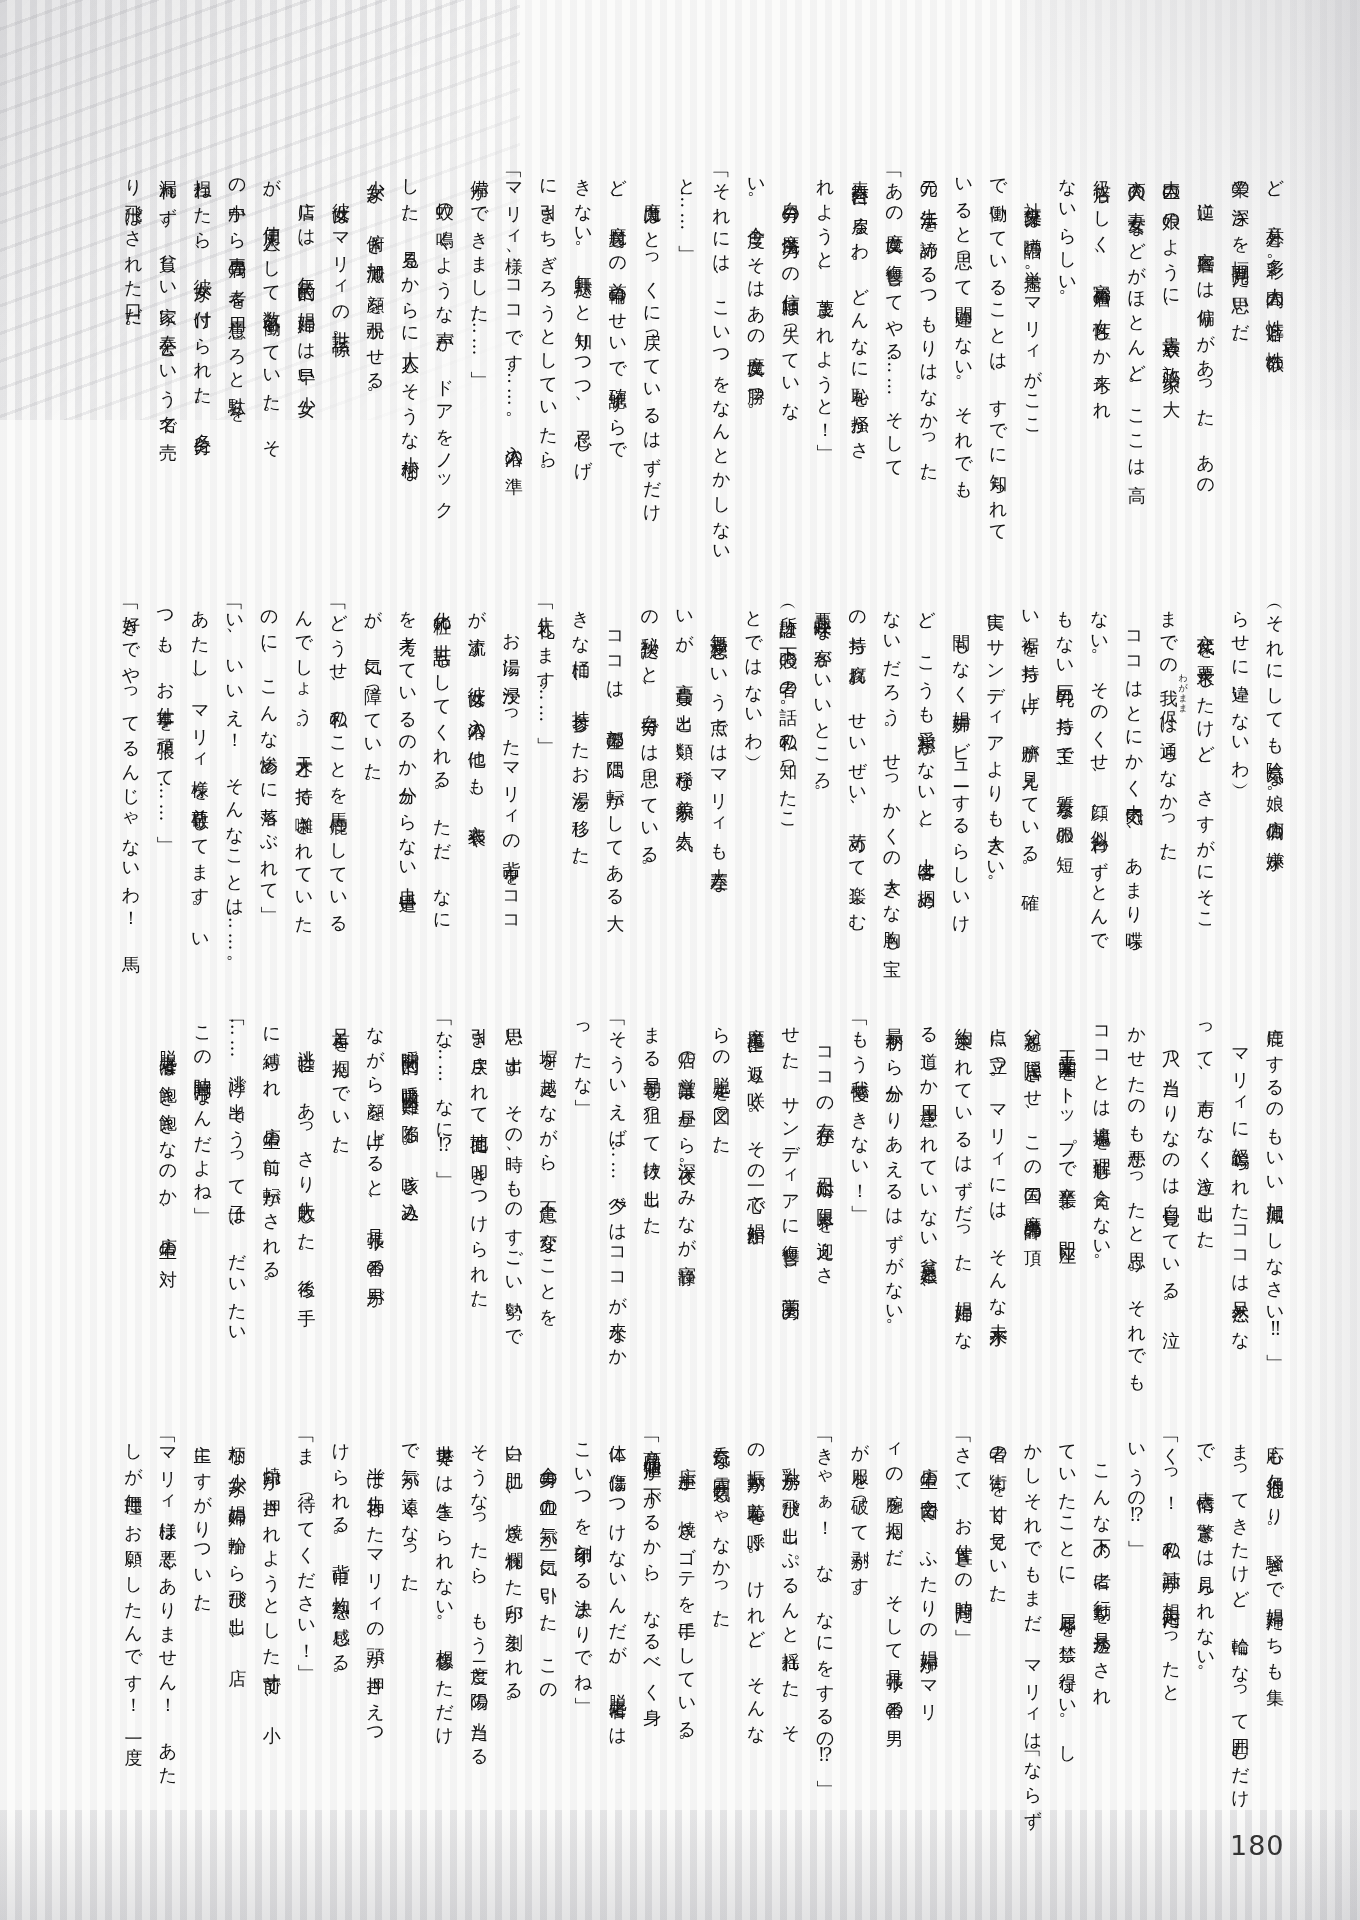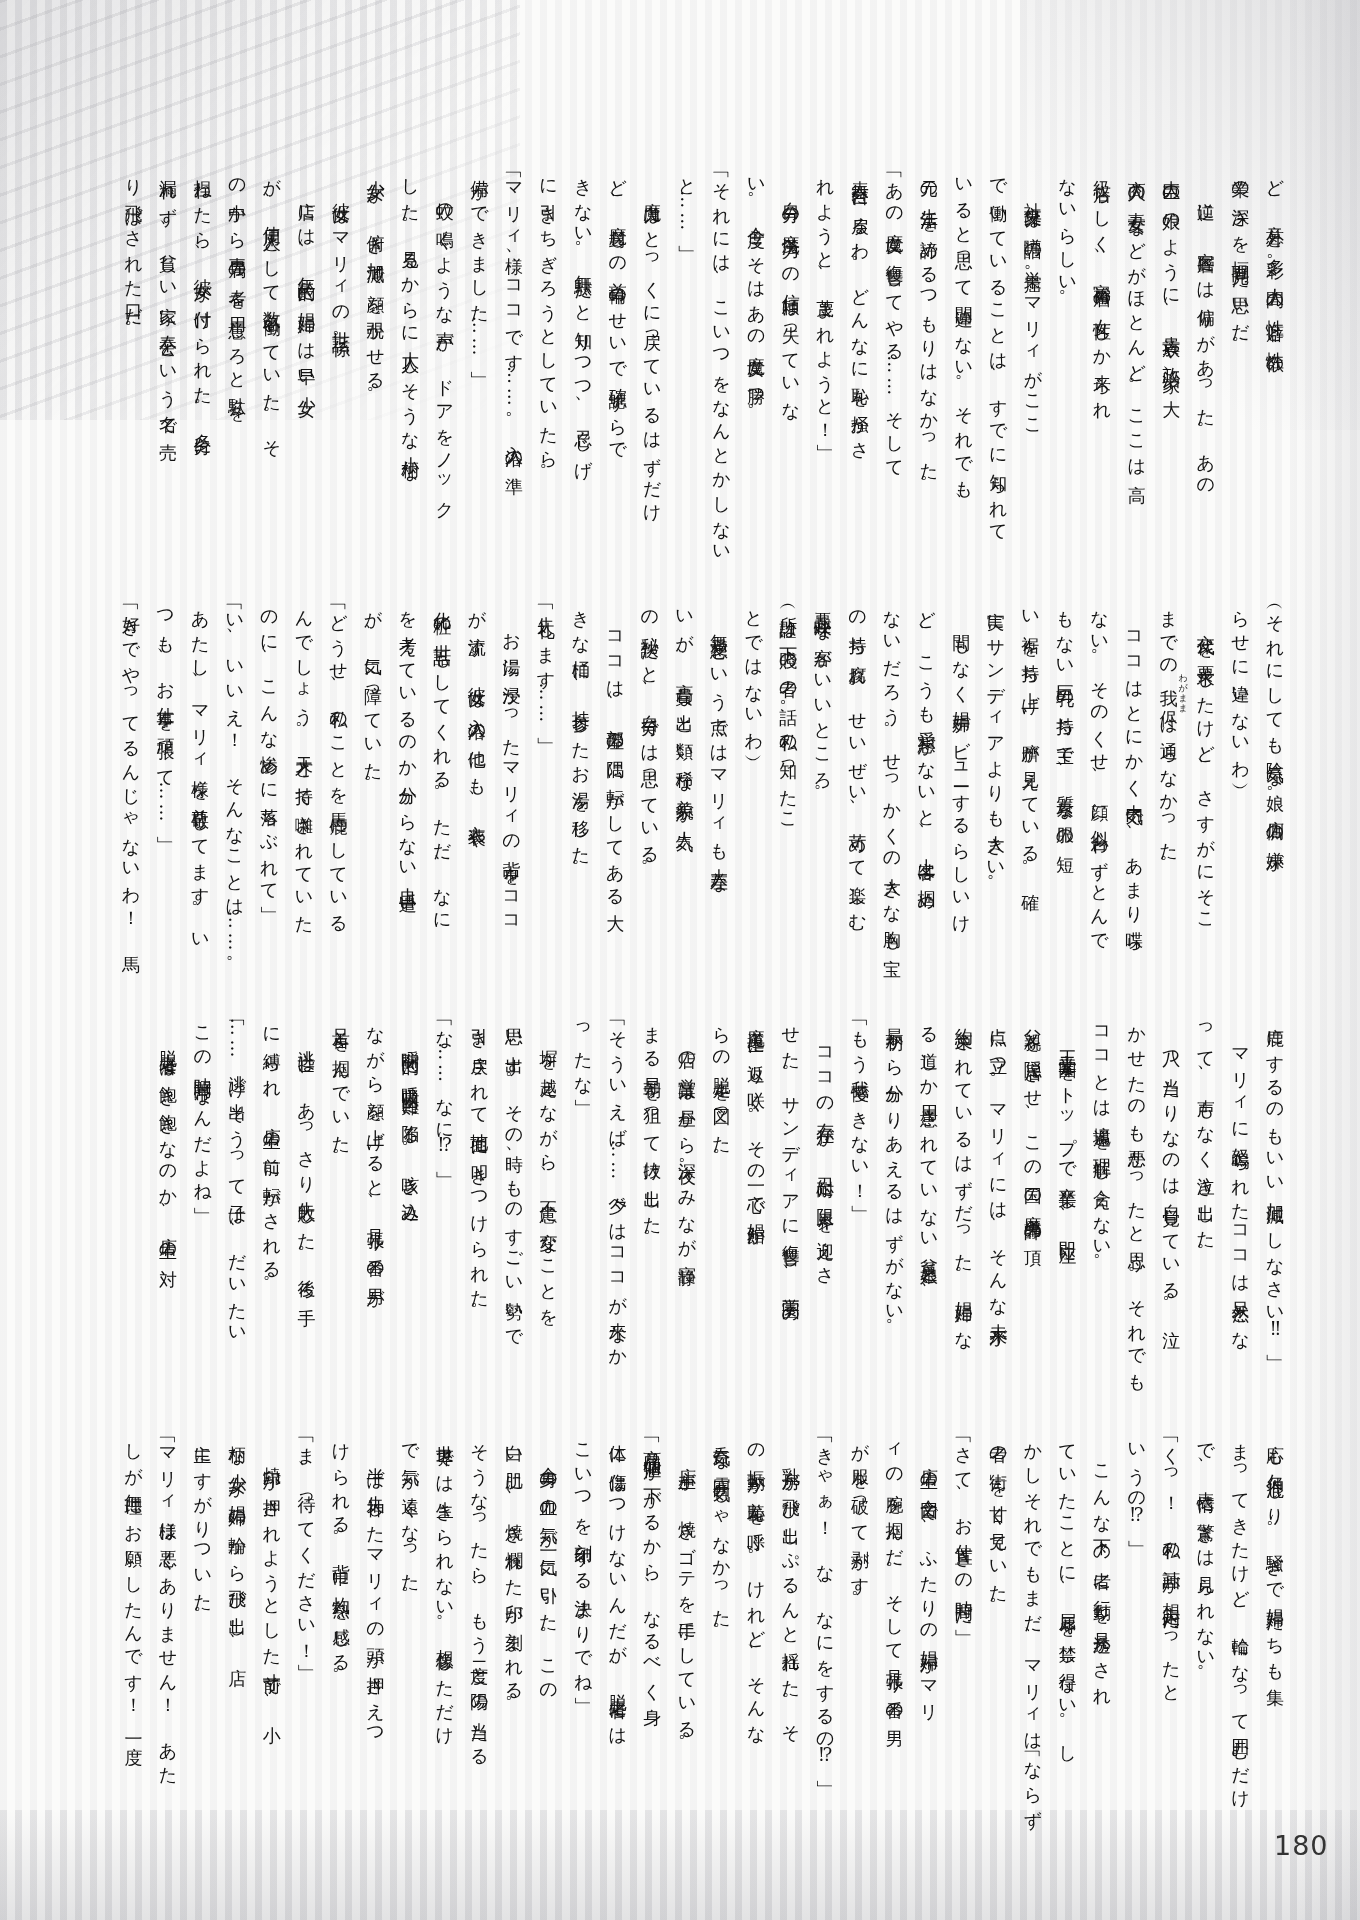--- a/index.html
+++ b/index.html
@@ -63,21 +63,21 @@
   }
   .band ruby{ruby-position:over;}
   .band rt{font-size:9px;letter-spacing:0;}
   #band-0{top:166px;}
   #band-1{top:598px;}
   #band-2{top:1014px;}
   #band-3{top:1431px;}
   .page-number{
     position:absolute;left:1230px;top:1830px;
     font-family:"DejaVu Sans","Liberation Sans",sans-serif;
-    font-size:27px;color:#333;letter-spacing:1px;padding-left:44px;
+    font-size:27px;color:#333;letter-spacing:1px;
   }
 </style>
 </head>
 <body>
 
 <div class="page">
   <div class="streaks"></div>
   <div class="shade-topleft"></div>
   <div class="shade-topright"></div>
   <div class="shade-right"></div>

